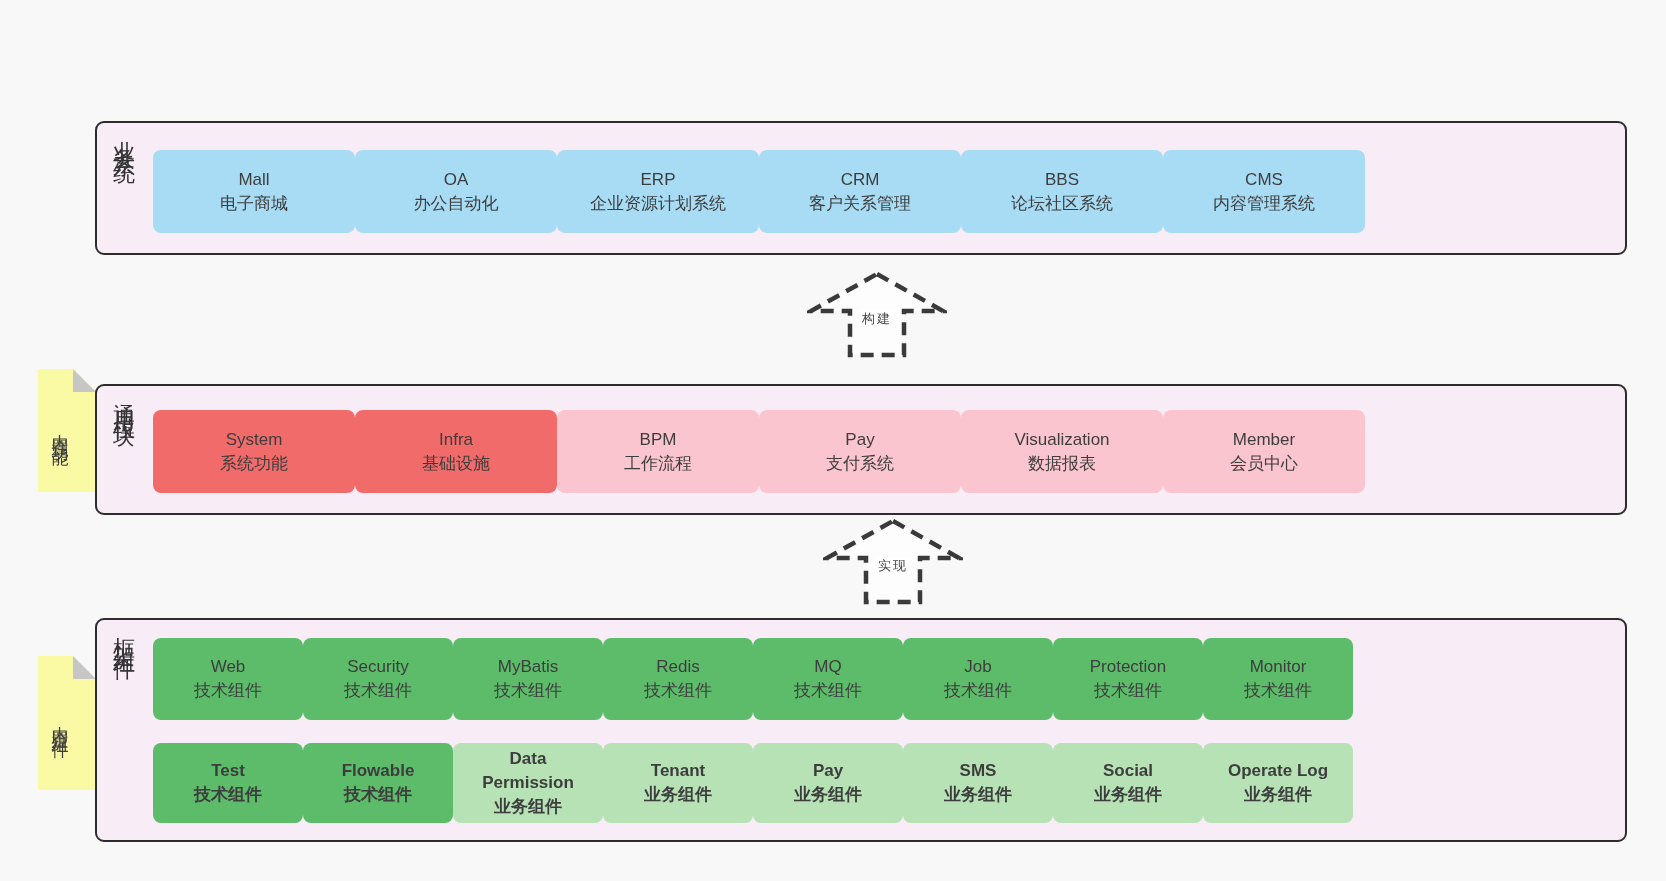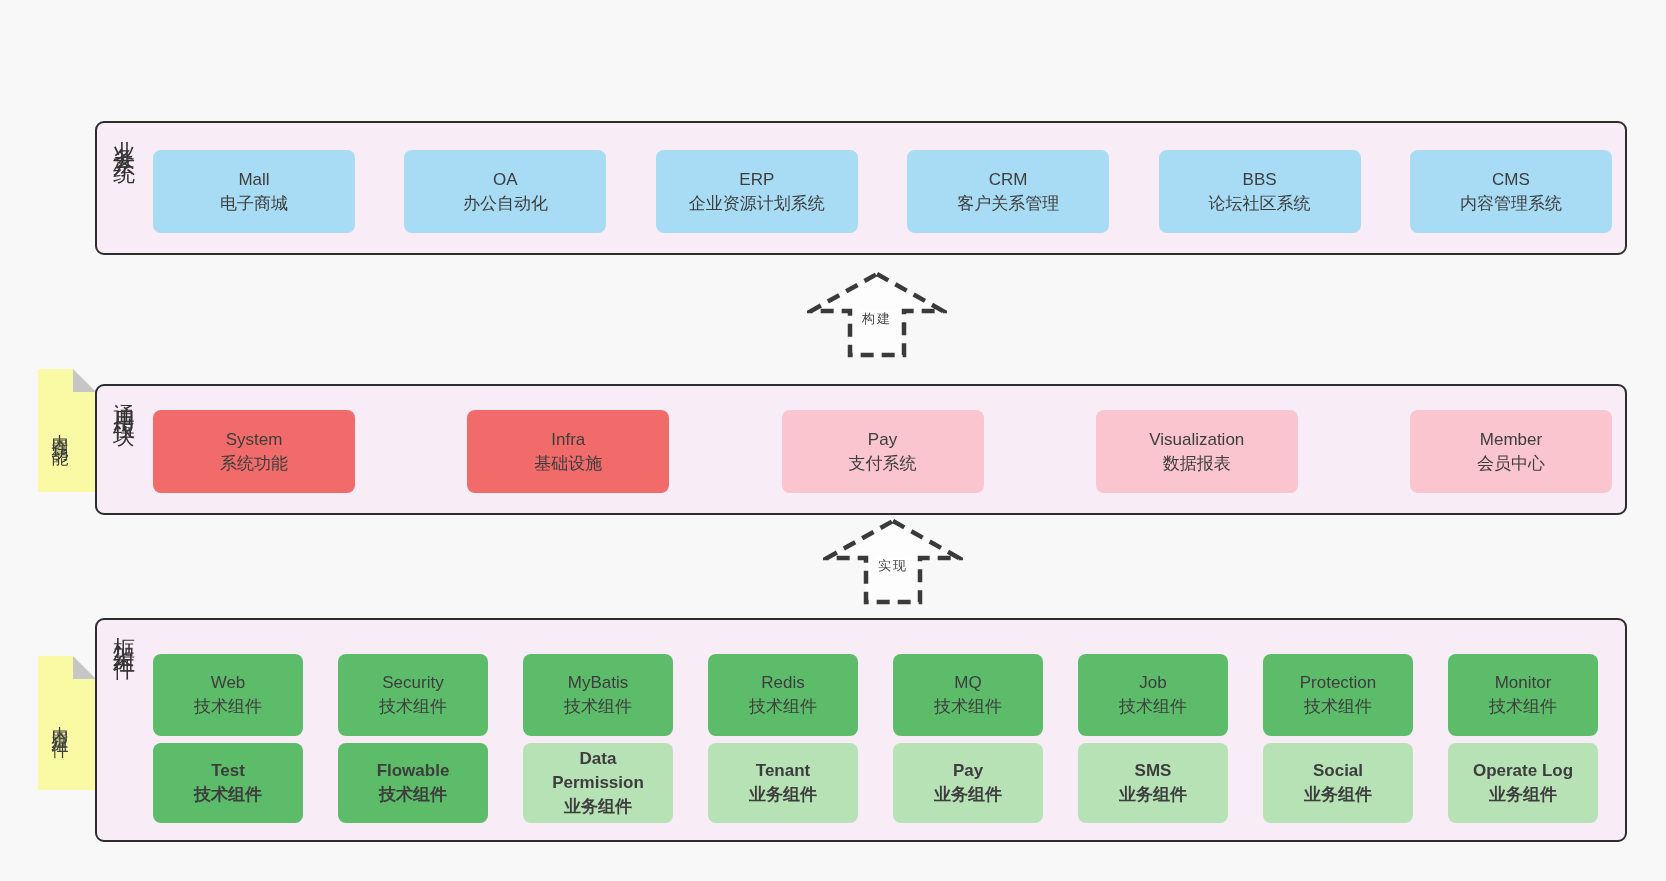--- a/index.html
+++ b/index.html
@@ -30,25 +30,25 @@
 
   .side-label{
     position:absolute; left:12px; top:0; bottom:0;
     display:flex; align-items:center;
     writing-mode:vertical-rl; text-orientation:upright;
     font-size:22px; letter-spacing:7px; color:#333;
   }
 
   .box-row{
     position:absolute; left:56px; right:13px;
-    display:flex; justify-content:space-between;
+    display:flex; 
   }
   .panel-business .box-row{top:27px; height:83px;}
   .panel-modules  .box-row{top:24px; height:83px;}
-  .panel-components .box-row-1{top:34px; height:82px; right:27px;}
+  .panel-components .box-row-1{top:18px; height:82px; right:27px;}
   .panel-components .box-row-2{top:123px; height:80px; right:27px;font-weight:bold;}
 
   .box{
     display:flex; flex-direction:column; justify-content:center; align-items:center;
     border-radius:8px; text-align:center;
     font-size:17px; line-height:24px;
   }
   .box-wide{width:202px;}
   .box-small{width:150px;}
   .box[data-variant="blue"]{background:var(--box-blue);}
@@ -137,20 +137,24 @@
     <div class="box-row">
       <div class="box box-wide" data-variant="red">
         <div class="name">System</div>
         <div class="desc">系统功能</div>
       </div>
       <div class="box box-wide" data-variant="red">
         <div class="name">Infra</div>
         <div class="desc">基础设施</div>
       </div>
       <div class="box box-wide" data-variant="pink">
+        <div class="name">BPM</div>
+        <div class="desc">工作流程</div>
+      </div>
+      <div class="box box-wide" data-variant="pink">
         <div class="name">Pay</div>
         <div class="desc">支付系统</div>
       </div>
       <div class="box box-wide" data-variant="pink">
         <div class="name">Visualization</div>
         <div class="desc">数据报表</div>
       </div>
       <div class="box box-wide" data-variant="pink">
         <div class="name">Member</div>
         <div class="desc">会员中心</div>

